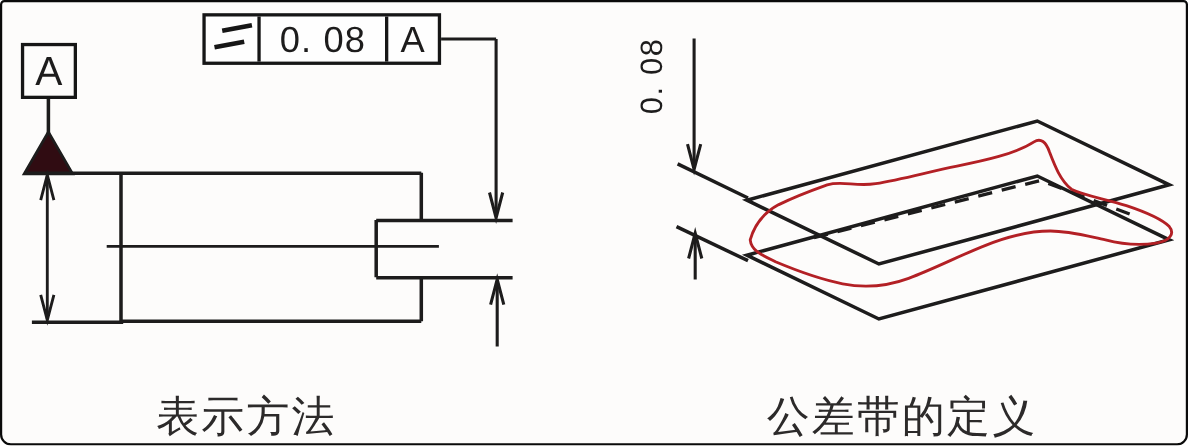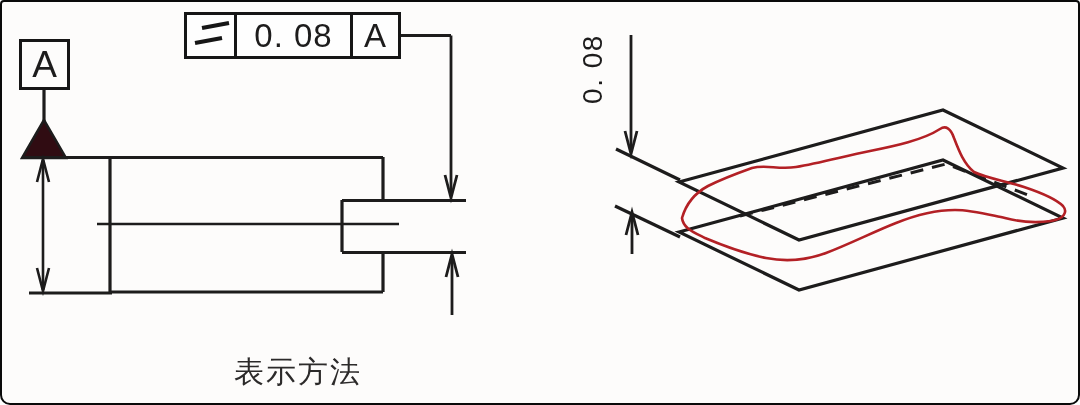--- a/index.html
+++ b/index.html
@@ -33,22 +33,22 @@
   .fcf-sym{width:47px;}
   .fcf-val{width:113px;border-left:3.5px solid #161616;}
   .fcf-datum{width:45px;border-left:3.5px solid #161616;}
   .dim-rotated{
     position:absolute;left:548px;top:52px;width:86px;height:30px;
     transform:rotate(-90deg);transform-origin:center;
     font-size:28px;font-weight:500;letter-spacing:1.5px;
     text-align:center;line-height:30px;white-space:nowrap;
   }
   .caption{
-    position:absolute;top:350px;font-size:30px;color:#2c2a2a;
-    letter-spacing:2px;text-align:right;white-space:nowrap;
+    position:absolute;top:350px;font-size:39px;color:#2c2a2a;
+    letter-spacing:2px;text-align:left;white-space:nowrap;
   }
   .caption-left{left:140px;width:220px;}
   .caption-right{left:695px;width:258px;}
 </style>
 </head>
 <body>
 
 <div class="frame">
 
   <svg class="lines" viewBox="0 0 1080 405" fill="none" stroke="#1d1c1c" stroke-width="3.2">
@@ -142,14 +142,15 @@
         <line x1="6" y1="29" x2="33" y2="24"></line>
       </svg>
     </div>
     <div class="fcf-cell fcf-val">0. 08</div>
     <div class="fcf-cell fcf-datum">A</div>
   </div>
 
   <div class="dim-rotated">0. 08</div>
 
   <div class="caption caption-left">表示方法</div>
+  <div class="caption caption-right">公差带的定义</div>
 
 </div>
 
 </body></html>

